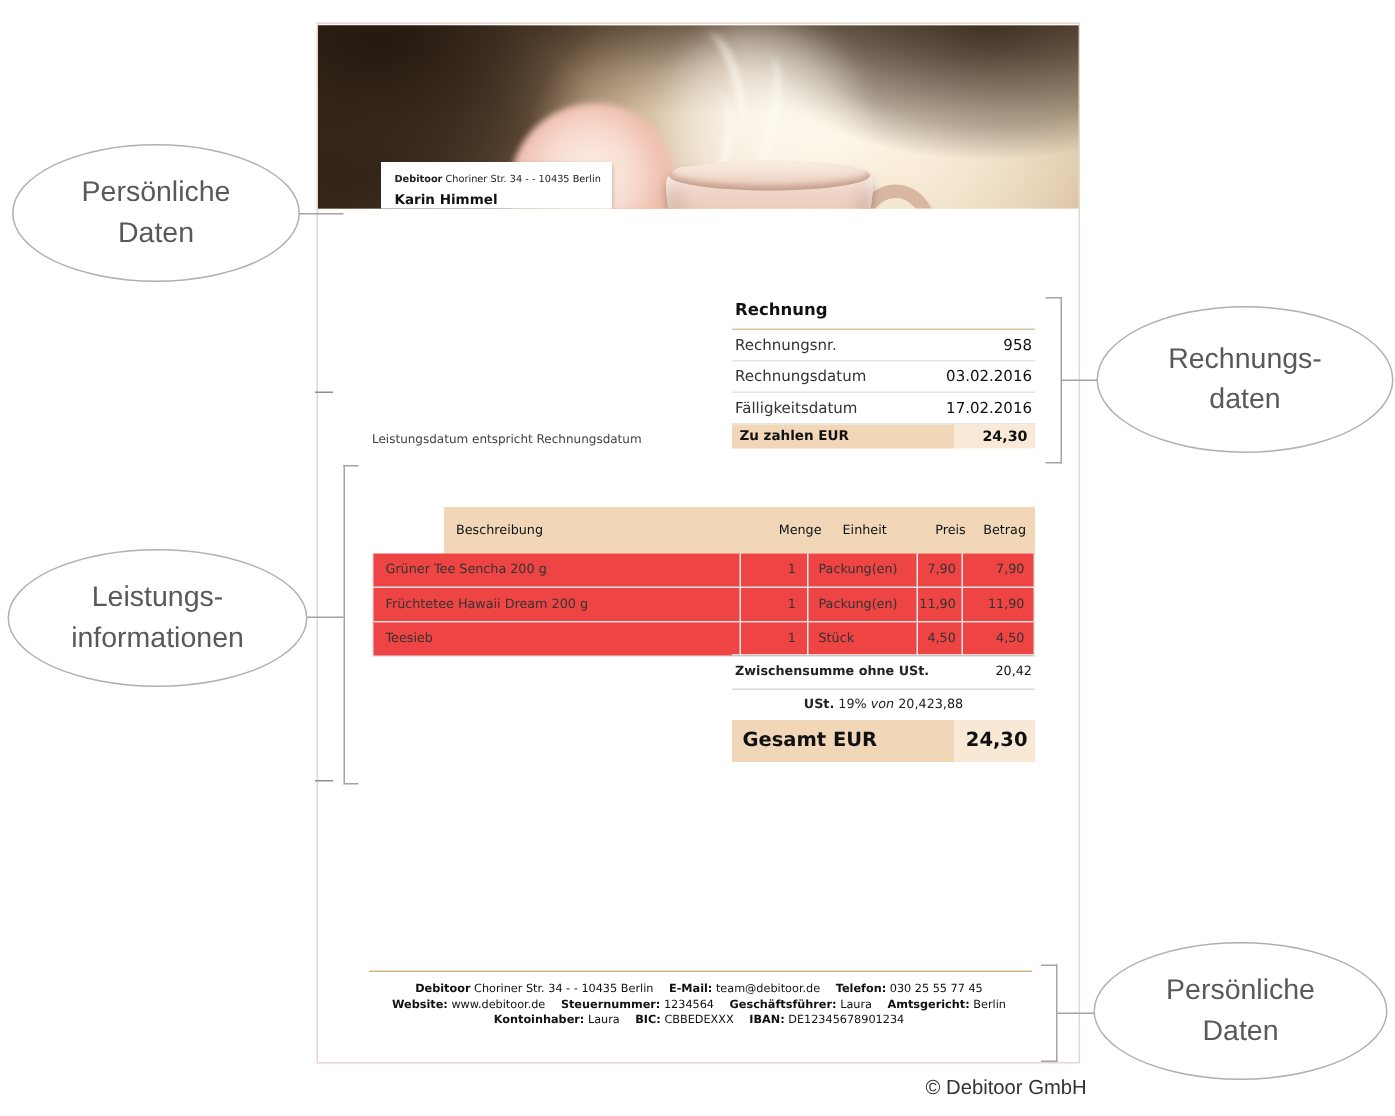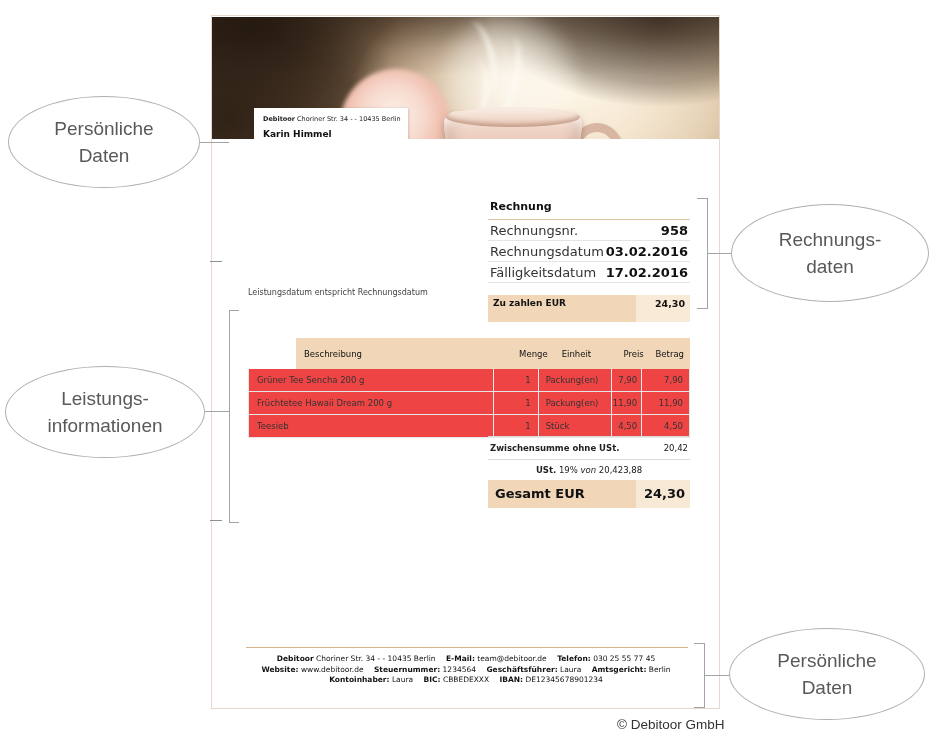--- a/index.html
+++ b/index.html
@@ -43,24 +43,24 @@
         box-shadow:0 1px 3px rgba(60,40,25,.35);padding:7px 9px 0 9px;box-sizing:border-box;}
   .addr-sender{font-size:6.5px;color:#222;white-space:nowrap;letter-spacing:0;}
   .addr-sender b{font-weight:bold;}
   .addr-name{font-size:9px;font-weight:bold;color:#111;margin-top:6px;}
   .addr-line{font-size:8.5px;color:#222;margin-top:14px;}
 
   
   .meta{position:absolute;left:276px;top:182px;width:202px;}
   .meta-title{font-size:11px;font-weight:bold;color:#111;padding:2px 2px 6px 2px;border-bottom:1px solid #dcc49e;}
   .meta-row{display:flex;justify-content:space-between;align-items:center;height:20px;
-        border-bottom:1px solid #e4e4e4;font-size:13px;padding:0 2px;}
+        border-bottom:1px solid #e4e4e4;font-size:10px;padding:0 2px;}
   .meta-row .lab{color:#333;}
-  .meta-row .val{color:#111;font-weight:bold;}
-  .due-row{display:flex;height:27px;margin-top:12px;}
+  .meta-row .val{color:#111;}
+  .due-row{display:flex;height:16px;margin-top:0;}
   .due-lab{width:148px;background:#f1d7b8;font-size:9px;font-weight:bold;color:#111;line-height:17px;padding-left:5px;box-sizing:border-box;}
   .due-val{flex:1;background:#f9ead8;font-size:9.5px;font-weight:bold;color:#111;line-height:17px;text-align:right;padding-right:5px;}
 
   .svc-note{position:absolute;left:36px;top:272px;font-size:8px;color:#3f3f3f;}
 
   
   .items{position:absolute;left:36px;top:322px;width:442px;font-size:8.5px;}
   .tr{display:flex;}
   .th-row{background:#f1d7b8;font-weight:normal;color:#111;height:31px;align-items:center;margin-left:48px;}
   .body-row{height:22px;align-items:center;border-bottom:1px solid #e7e7e7;background:#ef4444;

